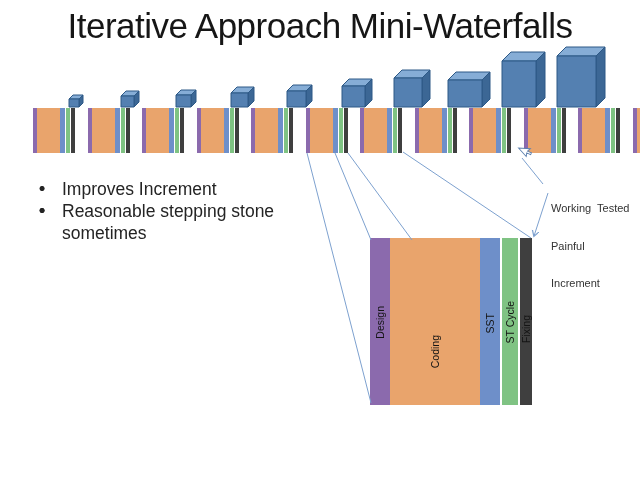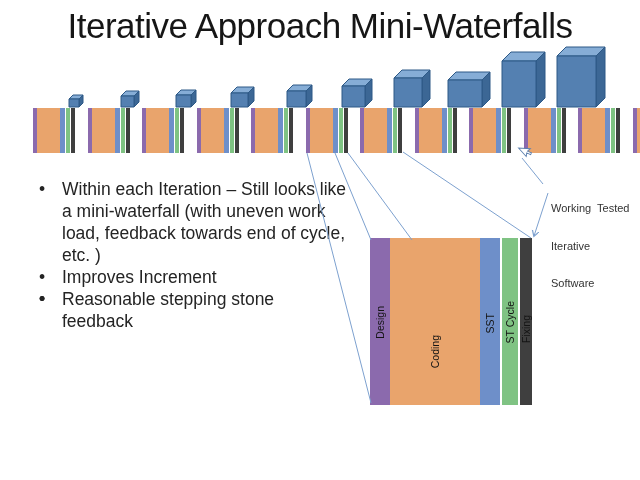--- a/index.html
+++ b/index.html
@@ -146,35 +146,32 @@
       </div>
       <div class="stripe seam" style="width: 18px; background: rgb(127, 195, 131);">
         <span class="box-label" style="bottom: 62px;">ST Cycle</span>
       </div>
       <div class="stripe seam" style="width: 14px; background: rgb(63, 63, 63);">
         <span class="box-label" style="bottom: 62px;">Fixing</span>
       </div>
     </div>
 
   <ul class="bullet-list">
-      <li><span class="bullet-dot">•</span><span class="bullet-text">Within each Iteration – Still looks like
-a mini-waterfall (with uneven work
-load, feedback towards end of cycle,
-etc. )</span></li>
+      <li><span class="bullet-dot">•</span></li>
       <li><span class="bullet-dot">•</span><span class="bullet-text">Improves Increment</span></li>
       <li><span class="bullet-dot">•</span></li>
       <li><span class="bullet-dot">•</span></li>
       <li><span class="bullet-dot">•</span><span class="bullet-text">Reasonable stepping stone
-feedback</span></li>
+sometimes</span></li>
     </ul>
 
   <div class="increment-label">
     <div>Working  Tested</div>
-    <div>Iterative</div>
-    <div>Software</div>
+    <div>Painful</div>
+    <div>Increment</div>
   </div>
 
   <svg class="overlay" width="640" height="480" viewBox="0 0 640 480">
       <defs>
         <marker id="arrowV" markerWidth="9" markerHeight="9" refX="5.5" refY="3.5" orient="auto" markerUnits="userSpaceOnUse">
           <path d="M0,0 L6,3.5 L0,7" fill="none" stroke="#7da1cf" stroke-width="1.2"></path>
         </marker>
       </defs>
       <g stroke="#2d5986" stroke-width="1" stroke-linejoin="round">
         <polygon points="69,99 73,95 83,95 79,99" fill="#86add6"></polygon>

